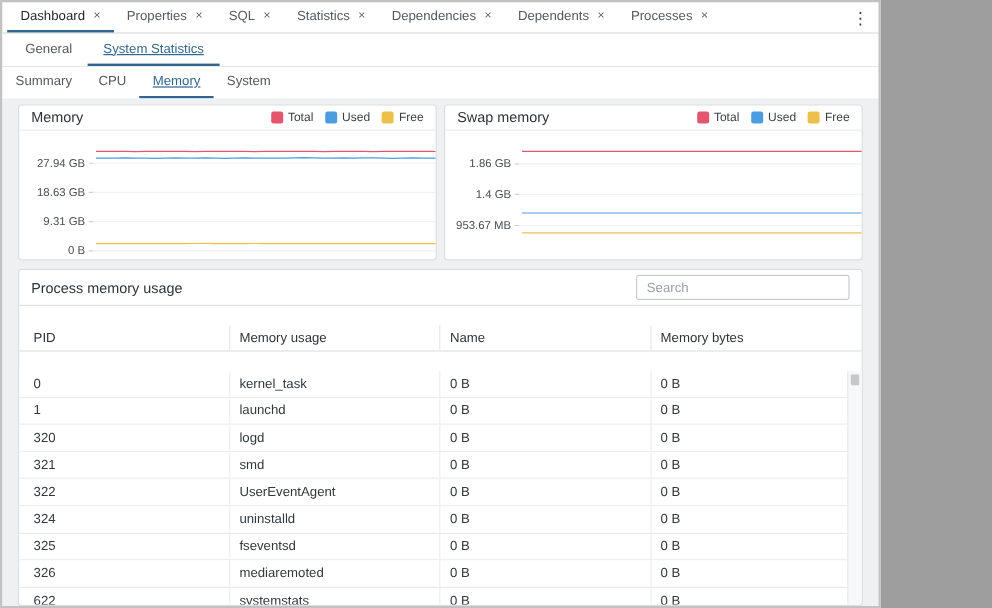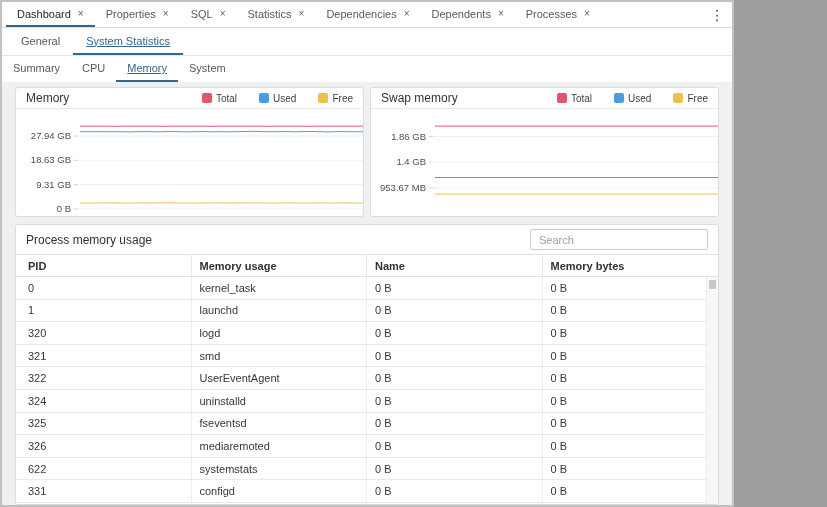--- a/index.html
+++ b/index.html
@@ -33,37 +33,37 @@
   .bar3 .subtab{ padding:0 11px; }
   
   .content{ flex:1; background:#eff0f2; padding:5px 13px 0 13px;
     display:flex; flex-direction:column; overflow:hidden; }
   .panel{ background:#fff; border:1px solid #dbdee0; border-radius:3px; }
   .charts-row{ display:flex; gap:6px; flex:0 0 auto; }
   .chart-panel{ flex:1; height:130px; overflow:hidden; }
   .chart-panel header{ display:flex; align-items:center; justify-content:space-between;
     padding:3px 10px; border-bottom:1px solid #eaecee; height:21px; }
   .chart-title{ font-size:12px; font-weight:500; color:#2e3338; }
-  .legend{ display:flex; align-items:center; gap:22px; }
+  .legend{ display:flex; align-items:center; gap:10px; }
   .legend-item{ display:flex; align-items:center; gap:4px; font-size:10px; color:#3a3f44; }
   .swatch{ width:10px; height:10px; border-radius:2px; display:inline-block; }
   .chart-body{ height:106px; }
   .chart-body svg{ display:block; }
   
-  .table-panel{ margin-top:7px; flex:1; display:flex; flex-direction:column; overflow:hidden; }
+  .table-panel{ margin-top:7px; flex:1; display:flex; flex-direction:column; overflow:hidden;gap:16px; }
   .table-head{ display:flex; align-items:center; justify-content:space-between;
     padding:4px 10px; height:30px; border-bottom:1px solid #dfe2e4; flex:0 0 auto; }
   .table-title{ font-size:12px; font-weight:500; color:#2e3338; }
   .search-input{ width:178px; height:21px; border:1px solid #c9cdd1; border-radius:2px;
     font-family:"Liberation Sans", sans-serif; font-size:11px; padding:0 8px; color:#333;
     outline:none; }
   .search-input::placeholder{ color:#9aa0a6; }
   .grid-header, .trow{ display:grid; grid-template-columns:1fr 1fr 1fr 1fr; }
   .grid-header{ height:22px; border-bottom:1px solid #dfe2e4; flex:0 0 auto; }
-  .hcell{ font-size:11px; font-weight:700; color:#2e3338; display:flex; align-items:center;
+  .hcell{ font-size:11px; font-weight:400; color:#2e3338; display:flex; align-items:center;
     padding:0 8px; border-right:1px solid #e6e8ea; }
   .hcell:first-child{ padding-left:12px; }
   .hcell:last-child{ border-right:none; }
   .grid-body{ position:relative; flex:1; overflow:hidden; }
   .trow{ height:22.6px; border-bottom:1px solid #e8eaec; background:#fff; }
   .tcell{ font-size:11px; color:#33383c; display:flex; align-items:center;
     padding:0 8px; border-right:1px solid #ecedef; overflow:hidden; white-space:nowrap; }
   .tcell:first-child{ padding-left:12px; }
   .tcell:last-child{ border-right:none; }
   .scrollbar{ position:absolute; top:0; right:0; bottom:0; width:12px;

